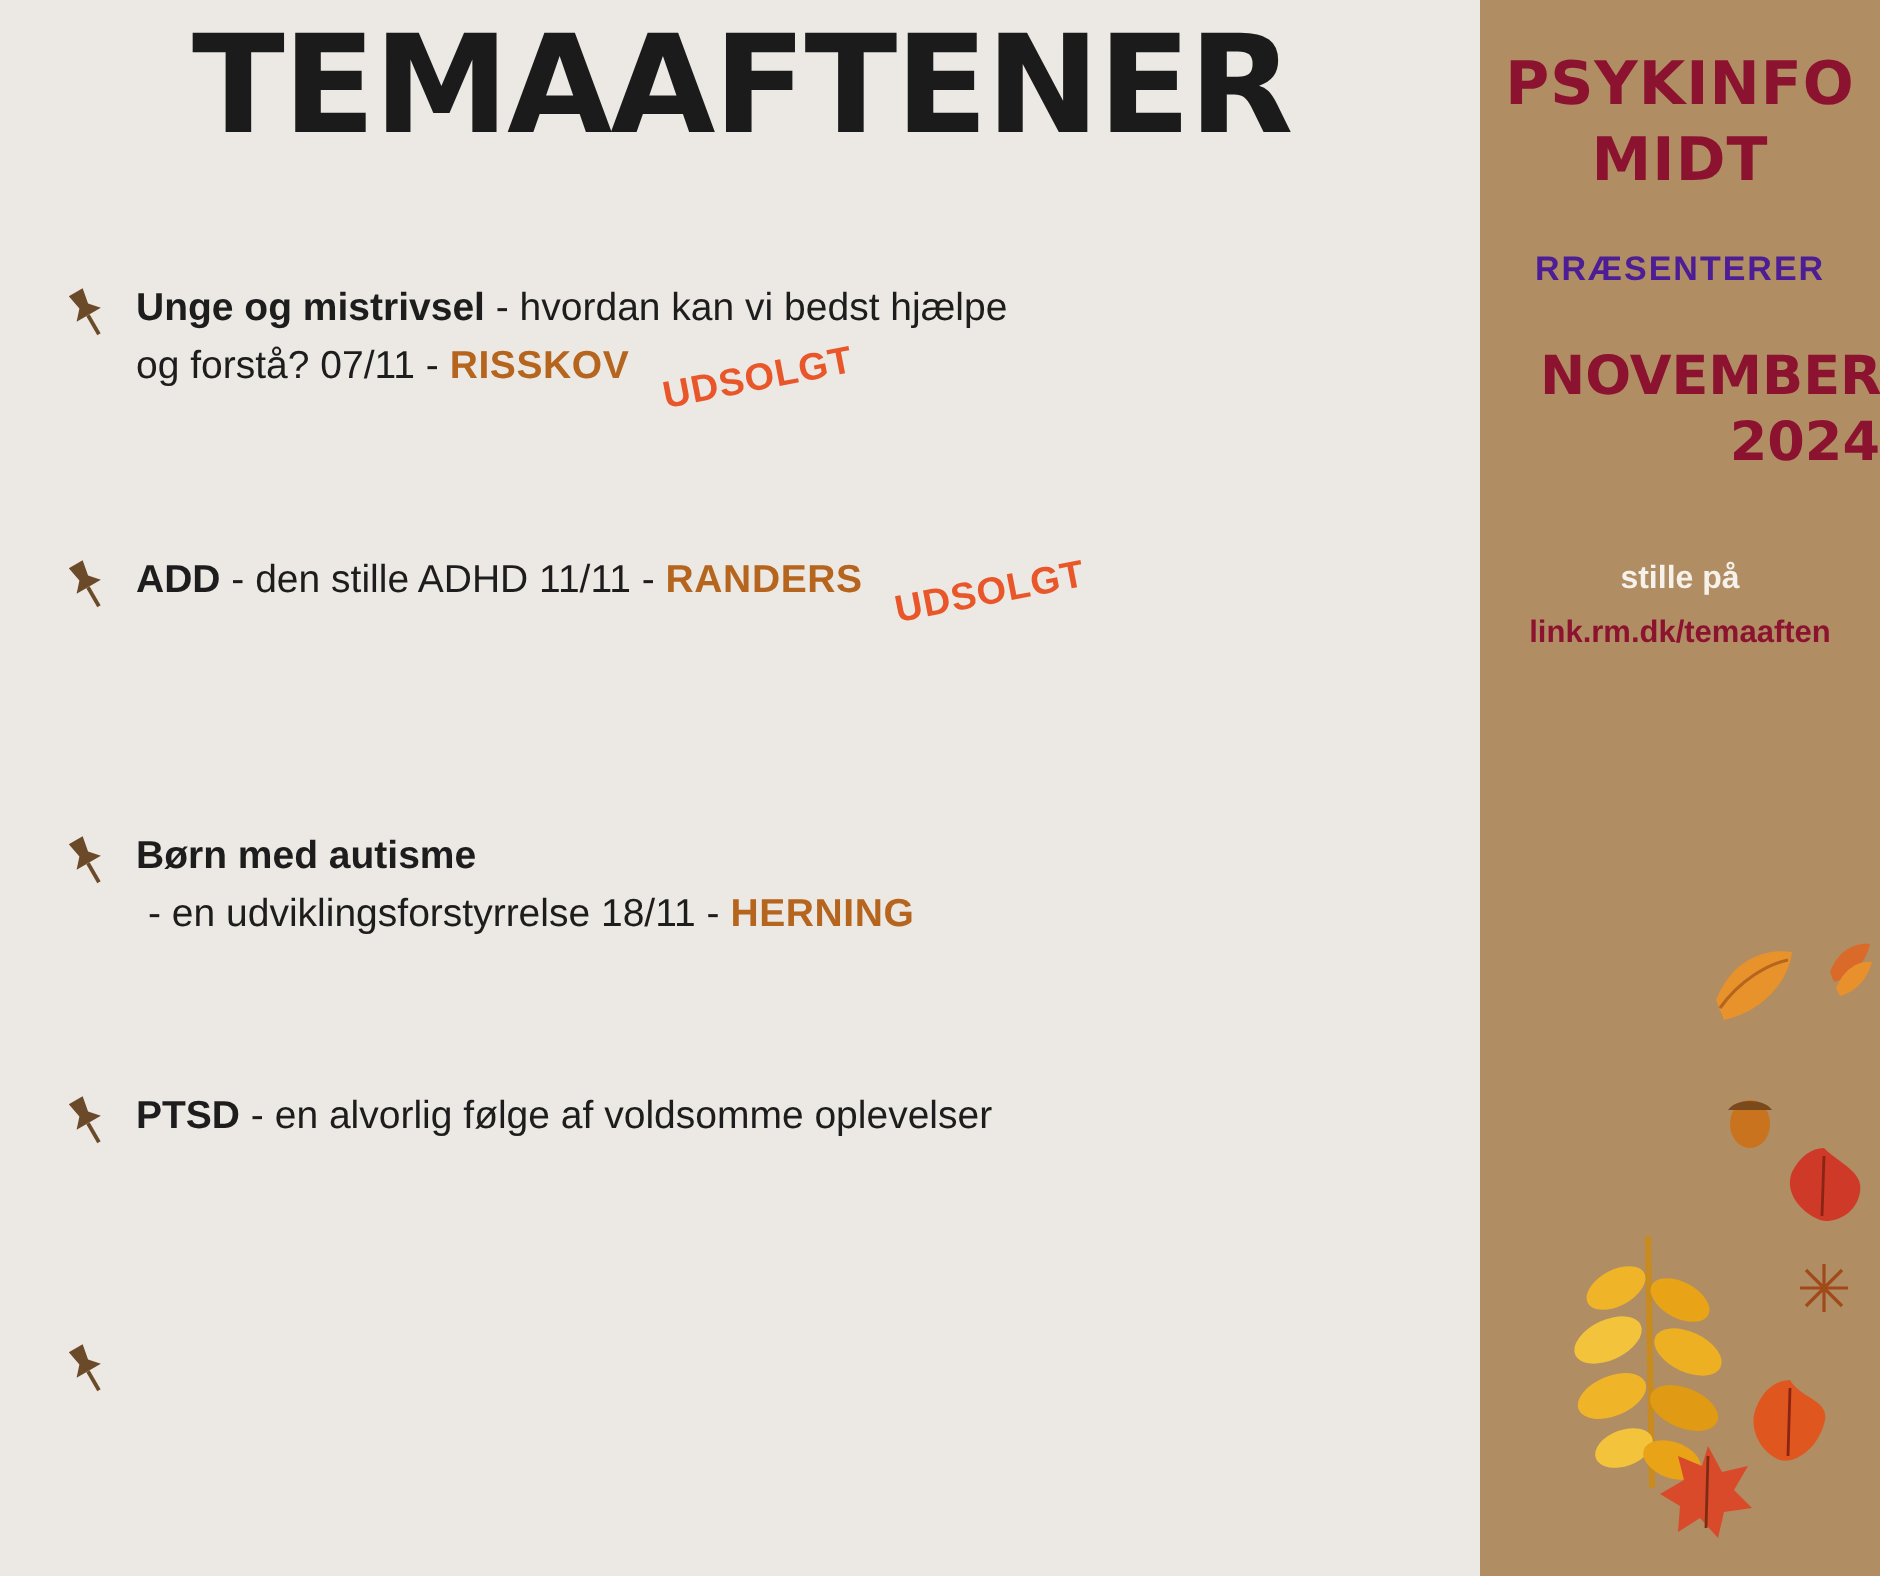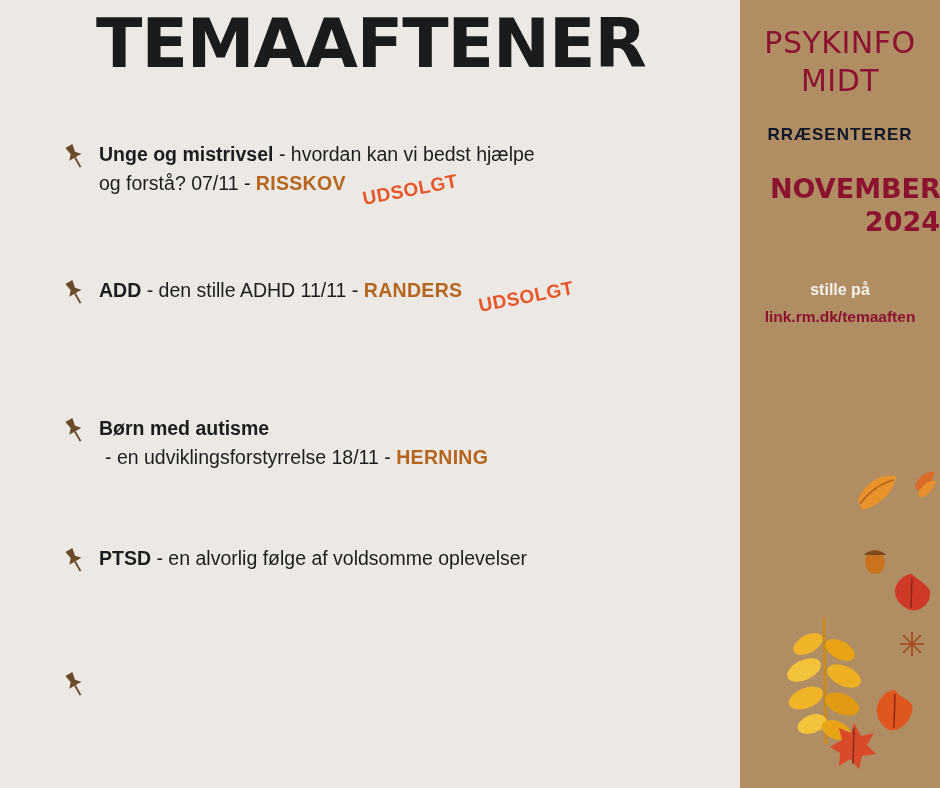--- a/index.html
+++ b/index.html
@@ -43,21 +43,20 @@
     position: absolute;
     top: 140px;
     left: 0;
     width: 740px;
   }
   .event {
     position: relative;
     padding-left: 68px;
     min-height: 60px;
     margin-bottom: 62px;
-    margin-left: 31px;
   }
   .pin-icon {
     position: absolute;
     left: 28px;
     top: 2px;
     width: 30px;
     height: 30px;
   }
   .event-text {
     font-size: 19.5px;
@@ -93,30 +92,30 @@
     position: relative;
     width: 200px;
     height: 788px;
     background: #b08d63;
     overflow: hidden;
   }
   .brand {
     margin-top: 24px;
     text-align: center;
     color: #8c1330;
-    font-weight: normal;
+    font-weight: bold;
     font-size: 30px;
     line-height: 1.25;
     font-family: "DejaVu Sans", sans-serif;
     letter-spacing: 0.5px;
   }
   .presents {
     margin-top: 26px;
     text-align: center;
-    color: #0f172a;
+    color: #4c1d95;
     font-weight: bold;
     font-size: 17px;
     letter-spacing: 1px;
     font-family: "Liberation Sans", sans-serif;
   }
   .month {
     margin-top: 26px;
     text-align: center;
     color: #8c1330;
     font-weight: bold;

